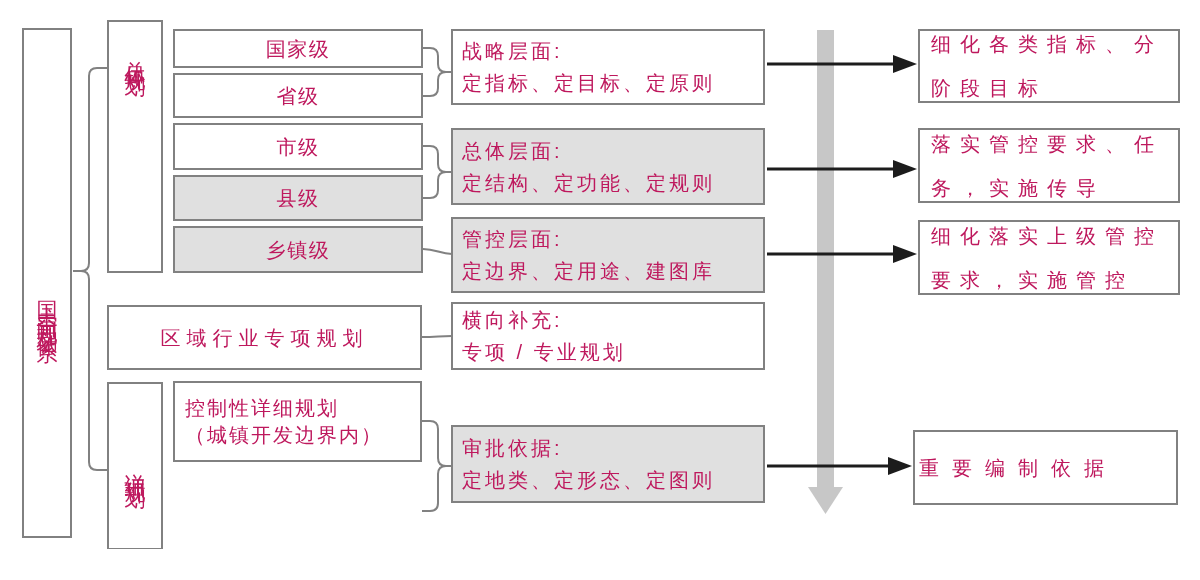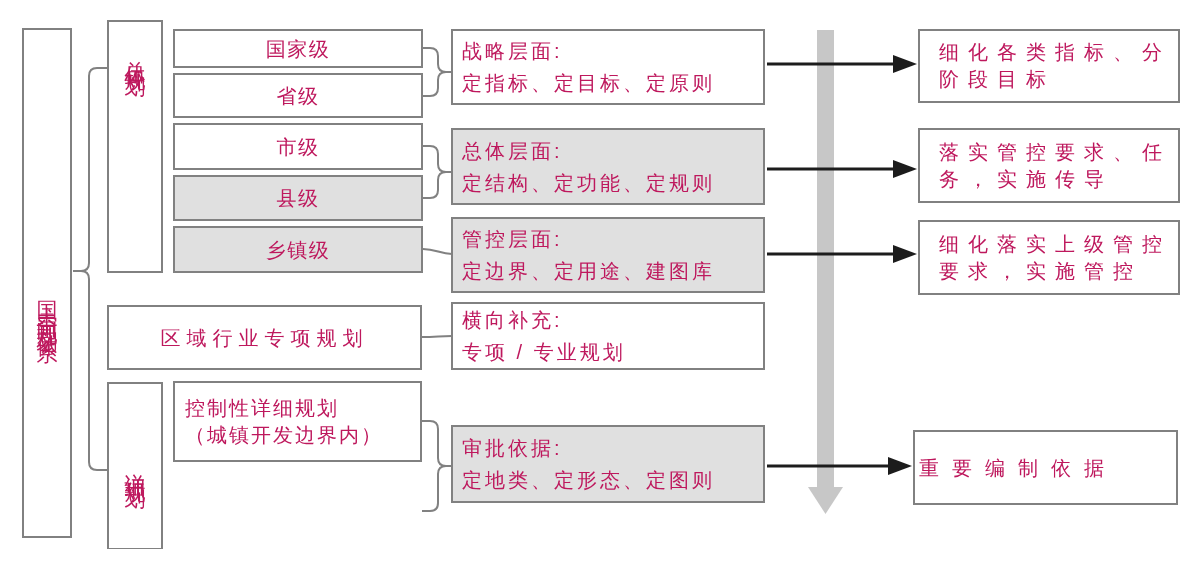--- a/index.html
+++ b/index.html
@@ -37,21 +37,21 @@
   .vbox-top .vtext,.vbox-mid .vtext{letter-spacing:5px;}
   
   .box-level{justify-content:center;letter-spacing:1.5px;}
   
   .box-regional{justify-content:center;letter-spacing:6px;}
   
   .box-layer{padding-left:9px;letter-spacing:3px;line-height:32px;}
   
   .box-detail{padding-left:10px;letter-spacing:2px;line-height:27px;}
   
-  .box-outcome{padding-left:19px;letter-spacing:9px;line-height:27px;}
+  .box-outcome{padding-left:11px;letter-spacing:9px;line-height:44px;}
   .box-outcome-single{padding-left:4px;letter-spacing:13px;}
   
   .legend{position:absolute;left:750px;top:549px;height:22px;display:flex;align-items:center;font-size:16px;letter-spacing:1px;}
   .legend-swatch{
     display:inline-block;box-sizing:border-box;
     width:47px;height:19px;margin-left:17px;margin-right:13px;
     background:#dcdcdc;border:2px solid #8a8a8a;
   }
   .bottom-rule{position:absolute;left:0;top:578px;width:1200px;height:1px;background:#ececec;}
 </style>

